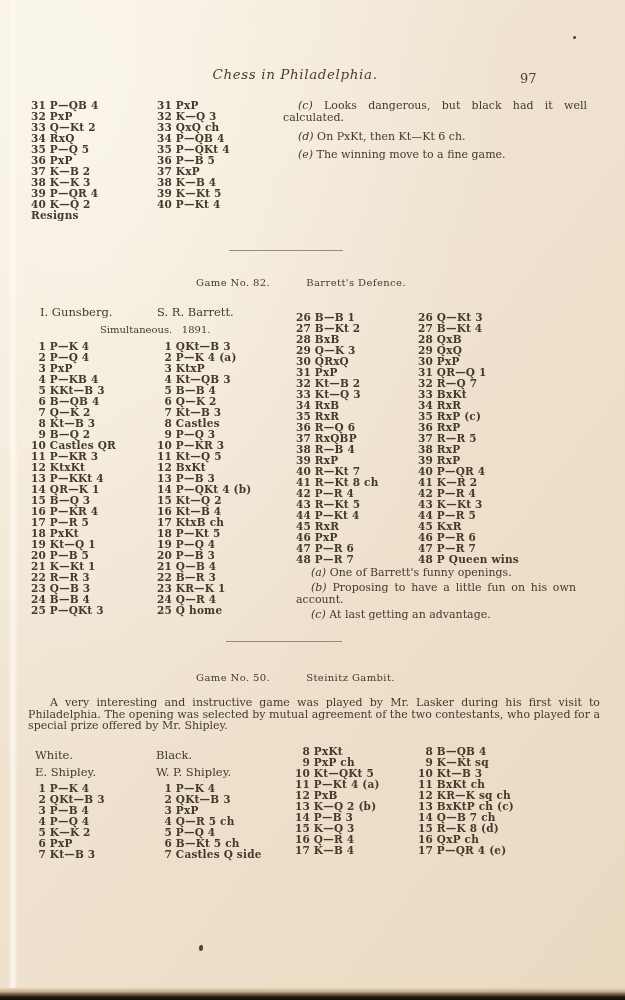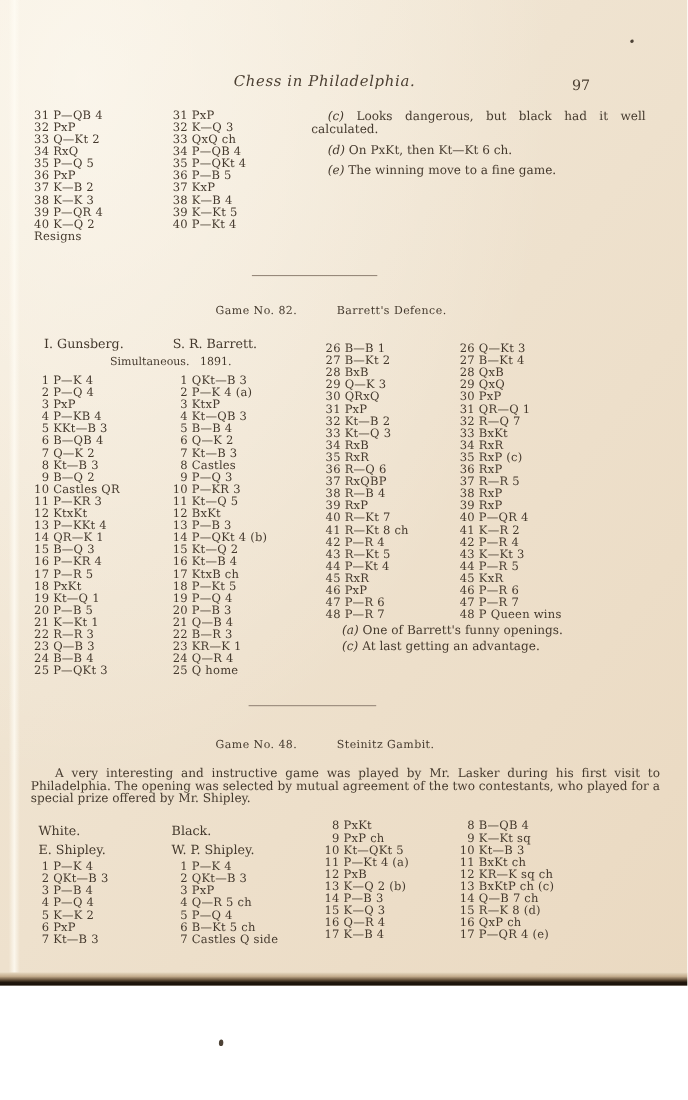--- a/index.html
+++ b/index.html
@@ -2,36 +2,36 @@
 <html><head>
 <meta charset="utf-8">
 <style>
   html,body { margin:0; padding:0; }
   body {
     width:625px; height:1000px; overflow:hidden;
     font-family:"DejaVu Serif","Liberation Serif",serif;
     color:#44392d;
   }
   .page {
-    position:relative; width:625px; height:896px;
+    position:relative; width:625px; height:1000px;
     background:
       radial-gradient(ellipse at 12% 8%, rgba(255,253,247,0.6), rgba(255,253,247,0) 55%),
       linear-gradient(128deg, #f5ecdc 0%, #efe3d0 40%, #ead9c1 100%);
   }
   .left-light-strip {
     position:absolute; left:8px; top:0; width:10px; height:100%;
     background:linear-gradient(90deg, rgba(255,250,240,0), rgba(255,252,244,0.8), rgba(255,250,240,0));
   }
   .abs { position:absolute; }
   .page-header-title {
     font-style:italic; font-size:13.5px; letter-spacing:0.6px; text-align:center;
     color:#4a3e31;
   }
   .page-number { font-size:13px; color:#4a3e31; }
-  .moves-col { font-size:10.5px; line-height:11px; white-space:pre; letter-spacing:0.2px; }
+  .moves-col { font-size:10.5px; line-height:11px; white-space:pre; letter-spacing:0.2px;font-weight:bold; }
   .move-row { height:11px; }
   .notes-block { font-size:11px; line-height:12px; text-align:justify; }
   .note { text-indent:15px; margin-bottom:6.5px; }
   .note-tight { margin-bottom:3px; }
   .note-label { font-style:italic; }
   .sep { height:1px; background:#97897b; }
   .game-title-row { display:flex; gap:36px; font-size:10px; letter-spacing:0.4px; }
   .player-name { font-size:11.5px; }
   .event-line { font-size:10px; white-space:pre; }
   .col-label { font-size:11.5px; }
@@ -69,27 +69,28 @@
   <div class="abs player-name" style="left:157px; top:305px;">S. R. Barrett.</div>
   <div class="abs event-line" style="left:100px; top:324px;">Simultaneous.   1891.</div>
 
   <div class="abs moves-col" style="left:31px; top:341px;"><div class="move-row"> 1 P—K 4</div><div class="move-row"> 2 P—Q 4</div><div class="move-row"> 3 PxP</div><div class="move-row"> 4 P—KB 4</div><div class="move-row"> 5 KKt—B 3</div><div class="move-row"> 6 B—QB 4</div><div class="move-row"> 7 Q—K 2</div><div class="move-row"> 8 Kt—B 3</div><div class="move-row"> 9 B—Q 2</div><div class="move-row">10 Castles QR</div><div class="move-row">11 P—KR 3</div><div class="move-row">12 KtxKt</div><div class="move-row">13 P—KKt 4</div><div class="move-row">14 QR—K 1</div><div class="move-row">15 B—Q 3</div><div class="move-row">16 P—KR 4</div><div class="move-row">17 P—R 5</div><div class="move-row">18 PxKt</div><div class="move-row">19 Kt—Q 1</div><div class="move-row">20 P—B 5</div><div class="move-row">21 K—Kt 1</div><div class="move-row">22 R—R 3</div><div class="move-row">23 Q—B 3</div><div class="move-row">24 B—B 4</div><div class="move-row">25 P—QKt 3</div></div>
   <div class="abs moves-col" style="left:157px; top:341px;"><div class="move-row"> 1 QKt—B 3</div><div class="move-row"> 2 P—K 4 (a)</div><div class="move-row"> 3 KtxP</div><div class="move-row"> 4 Kt—QB 3</div><div class="move-row"> 5 B—B 4</div><div class="move-row"> 6 Q—K 2</div><div class="move-row"> 7 Kt—B 3</div><div class="move-row"> 8 Castles</div><div class="move-row"> 9 P—Q 3</div><div class="move-row">10 P—KR 3</div><div class="move-row">11 Kt—Q 5</div><div class="move-row">12 BxKt</div><div class="move-row">13 P—B 3</div><div class="move-row">14 P—QKt 4 (b)</div><div class="move-row">15 Kt—Q 2</div><div class="move-row">16 Kt—B 4</div><div class="move-row">17 KtxB ch</div><div class="move-row">18 P—Kt 5</div><div class="move-row">19 P—Q 4</div><div class="move-row">20 P—B 3</div><div class="move-row">21 Q—B 4</div><div class="move-row">22 B—R 3</div><div class="move-row">23 KR—K 1</div><div class="move-row">24 Q—R 4</div><div class="move-row">25 Q home</div></div>
   <div class="abs moves-col" style="left:296px; top:312px;"><div class="move-row">26 B—B 1</div><div class="move-row">27 B—Kt 2</div><div class="move-row">28 BxB</div><div class="move-row">29 Q—K 3</div><div class="move-row">30 QRxQ</div><div class="move-row">31 PxP</div><div class="move-row">32 Kt—B 2</div><div class="move-row">33 Kt—Q 3</div><div class="move-row">34 RxB</div><div class="move-row">35 RxR</div><div class="move-row">36 R—Q 6</div><div class="move-row">37 RxQBP</div><div class="move-row">38 R—B 4</div><div class="move-row">39 RxP</div><div class="move-row">40 R—Kt 7</div><div class="move-row">41 R—Kt 8 ch</div><div class="move-row">42 P—R 4</div><div class="move-row">43 R—Kt 5</div><div class="move-row">44 P—Kt 4</div><div class="move-row">45 RxR</div><div class="move-row">46 PxP</div><div class="move-row">47 P—R 6</div><div class="move-row">48 P—R 7</div></div>
   <div class="abs moves-col" style="left:418px; top:312px;"><div class="move-row">26 Q—Kt 3</div><div class="move-row">27 B—Kt 4</div><div class="move-row">28 QxB</div><div class="move-row">29 QxQ</div><div class="move-row">30 PxP</div><div class="move-row">31 QR—Q 1</div><div class="move-row">32 R—Q 7</div><div class="move-row">33 BxKt</div><div class="move-row">34 RxR</div><div class="move-row">35 RxP (c)</div><div class="move-row">36 RxP</div><div class="move-row">37 R—R 5</div><div class="move-row">38 RxP</div><div class="move-row">39 RxP</div><div class="move-row">40 P—QR 4</div><div class="move-row">41 K—R 2</div><div class="move-row">42 P—R 4</div><div class="move-row">43 K—Kt 3</div><div class="move-row">44 P—R 5</div><div class="move-row">45 KxR</div><div class="move-row">46 P—R 6</div><div class="move-row">47 P—R 7</div><div class="move-row">48 P Queen wins</div></div>
 
   <div class="abs notes-block" style="left:296px; top:567px; width:280px;">
       <div class="note note-tight"><span class="note-label">(a)</span>&nbsp;One of Barrett's funny openings.</div>
+      <div class="note note-tight"><span class="note-label">(b)</span>&nbsp;Proposing to have a little fun on his own account.</div>
       <div class="note note-tight"><span class="note-label">(c)</span>&nbsp;At last getting an advantage.</div>
     </div>
 
   <div class="abs sep" style="left:226px; top:641px; width:116px;"></div>
 
   <div class="abs game-title-row" style="left:196px; top:672px;">
-    <span>Game No. 48.</span>
+    <span>Game No. 50.</span>
     <span>Steinitz Gambit.</span>
   </div>
   <div class="abs intro-par" style="left:28px; top:697px; width:572px;">A very interesting and instructive game was played by Mr. Lasker during his first visit to Philadelphia.  The opening was selected by mutual agreement of the two contestants, who played for a special prize offered by Mr. Shipley.</div>
 
   <div class="abs col-label" style="left:35px; top:748px;">White.</div>
   <div class="abs col-label" style="left:156px; top:748px;">Black.</div>
   <div class="abs player-name" style="left:35px; top:765px;">E. Shipley.</div>
   <div class="abs player-name" style="left:156px; top:765px;">W. P. Shipley.</div>
 
   <div class="abs moves-col" style="left:31px; top:783px;"><div class="move-row"> 1 P—K 4</div><div class="move-row"> 2 QKt—B 3</div><div class="move-row"> 3 P—B 4</div><div class="move-row"> 4 P—Q 4</div><div class="move-row"> 5 K—K 2</div><div class="move-row"> 6 PxP</div><div class="move-row"> 7 Kt—B 3</div></div>

